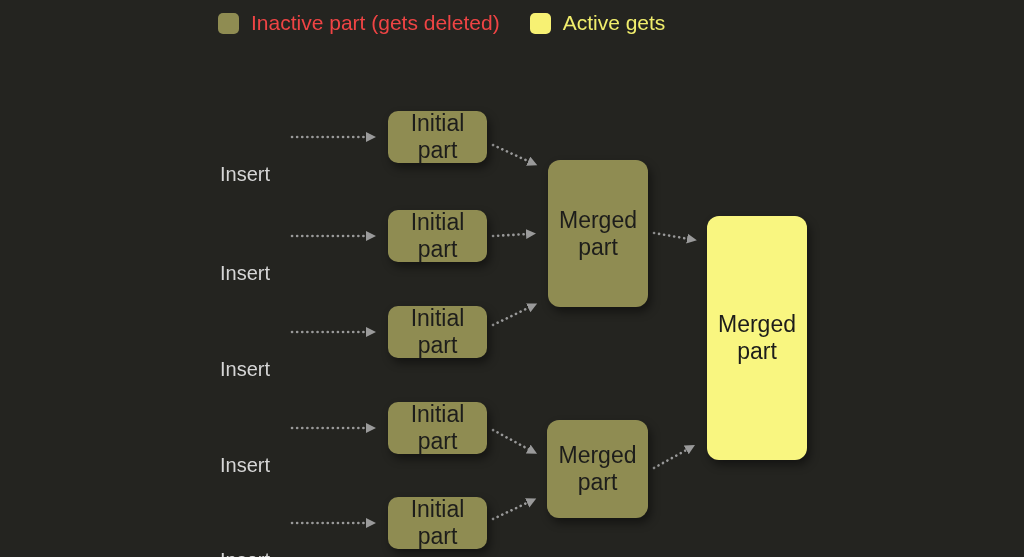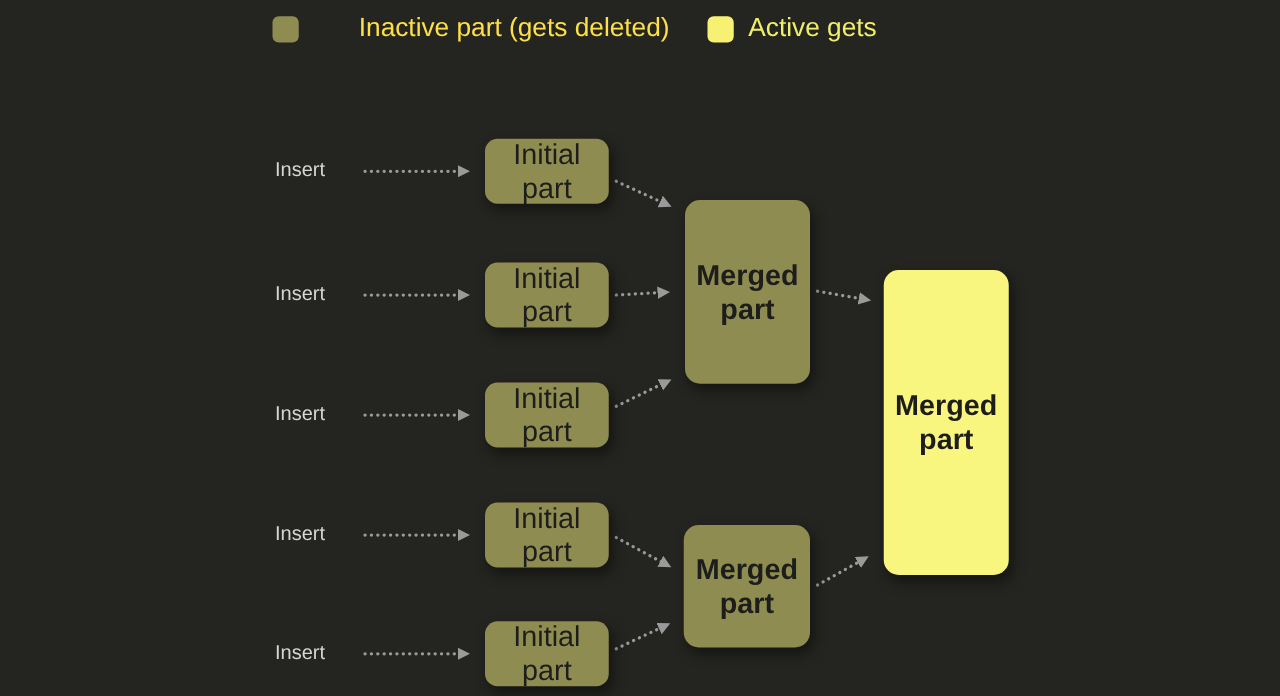--- a/index.html
+++ b/index.html
@@ -35,51 +35,52 @@
     border-radius: 5px;
     flex: 0 0 auto;
   }
   .swatch-inactive { background: #8f8c52; }
   .swatch-active   { background: #f7f173; }
   .legend-label {
     font-size: 21px;
     line-height: 26px;
     white-space: nowrap;
   }
-  .legend-label-inactive { color: #fde047; margin-left: 36px; }
+  .legend-label-inactive { color: #ef4444; }
   .legend-label-active   { color: #f1ee6c; }
 
   
   .insert-label {
     position: absolute;
     left: 220px;
     height: 32px;
     line-height: 32px;
-    font-size: 16px;
+    font-size: 20px;
     color: #d6d6d6;
     white-space: nowrap;
+    margin-top: 37px;
   }
 
   
   .box {
     position: absolute;
     display: flex;
     align-items: center;
     justify-content: center;
     text-align: center;
     color: #1d1d1b;
     font-size: 23px;
     line-height: 1.16;
     box-shadow: 3px 5px 10px rgba(0,0,0,0.45);
   }
   .box-inactive { background: #8f8c52; }
   .box-active   { background: #f9f680; }
   .box-initial  { border-radius: 10px; width: 99px;  height: 52px;  left: 388px; }
   .box-label-initial { display: block; width: 72px; }
-  .box-label-merged  { display: block; width: 92px; font-weight: bold; }
+  .box-label-merged  { display: block; width: 92px; }
   .box-merged-top    { border-radius: 12px; left: 548px; top: 160px; width: 100px; height: 147px; }
   .box-merged-bottom { border-radius: 12px; left: 547px; top: 420px; width: 101px; height: 98px; }
   .box-merged-final  { border-radius: 12px; left: 707px; top: 216px; width: 100px; height: 244px; }
 
   
   .arrows {
     position: absolute;
     inset: 0;
     pointer-events: none;
   }

